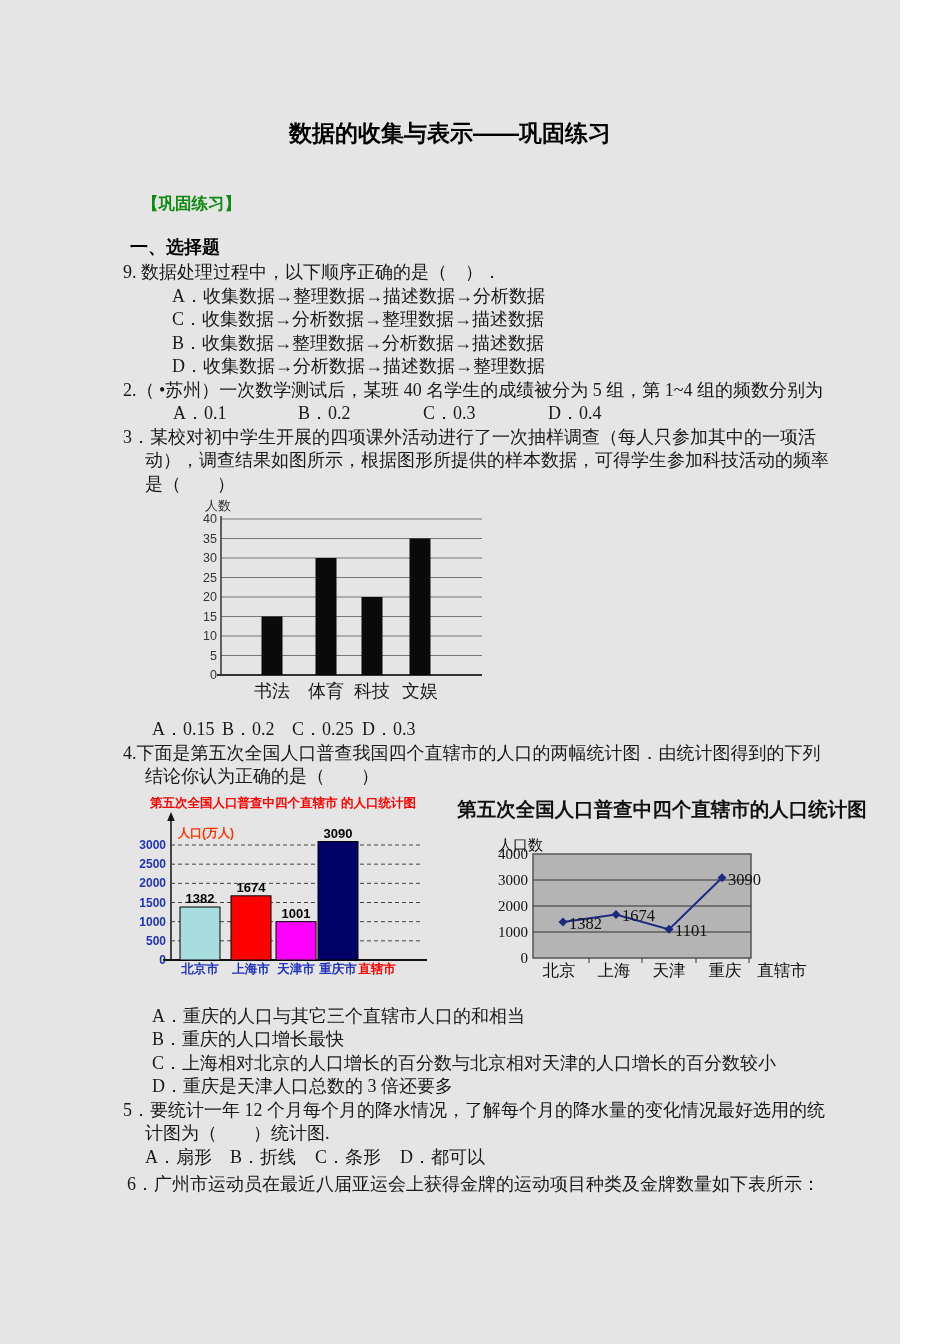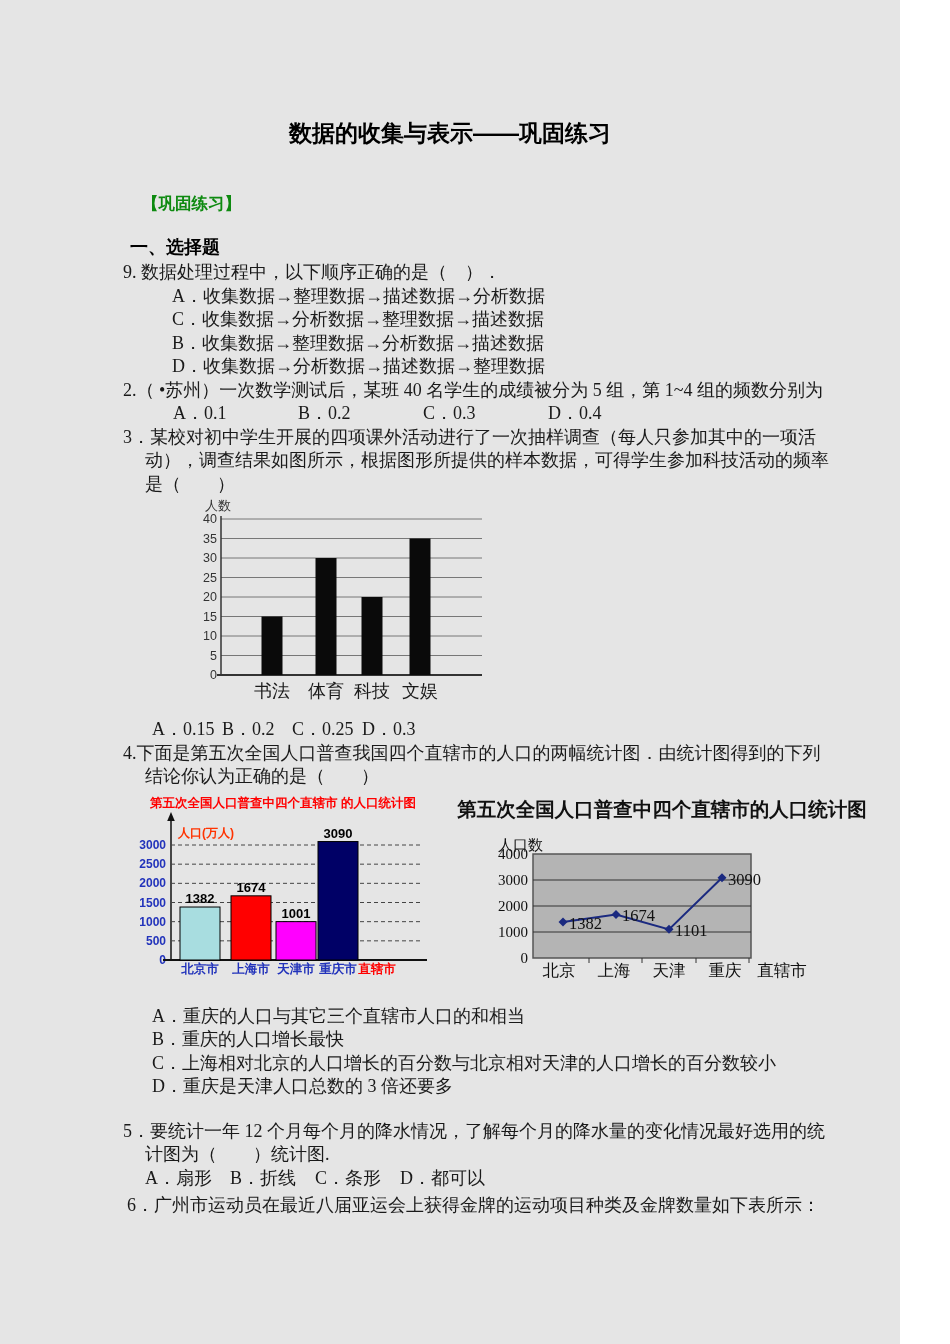--- a/index.html
+++ b/index.html
@@ -27,21 +27,21 @@
   p.line { font-size:18px; line-height:23.5px; white-space:nowrap; }
   .ind-q   { margin-left:123px; }
   .ind-q2c { margin-left:131px; }
   .ind-c   { margin-left:145px; }
   .ind-opt { margin-left:172px; }
   .ind-opt4{ margin-left:152px; }
   .row-q2  { margin-left:173px; }
   .row-q3  { margin-left:152px; }
   .row-q5  { margin-left:145px; }
   .ind-q6  { margin-left:127px; }
-  .mt2 { margin-top:2px; } .mt4 { margin-top:4px; } .mt6 { margin-top:21px; } .mt9 { margin-top:9px; }
+  .mt2 { margin-top:2px; } .mt4 { margin-top:4px; } .mt6 { margin-top:0; } .mt9 { margin-top:9px; }
   .slot125 { display:inline-block; width:125px; }
   .slot70  { display:inline-block; width:70px; }
   .slot85  { display:inline-block; width:85px; }
   .spacer-a { height:218px; }
   .spacer-b { height:207px; }
   .figure { position:absolute; }
   #fig-activity { left:195px; top:497px; width:300px; height:220px; }
   #fig-popbar   { left:133px; top:793px; width:310px; height:200px; }
   #fig-popline  { left:452px; top:790px; width:440px; height:200px; }
 </style>

